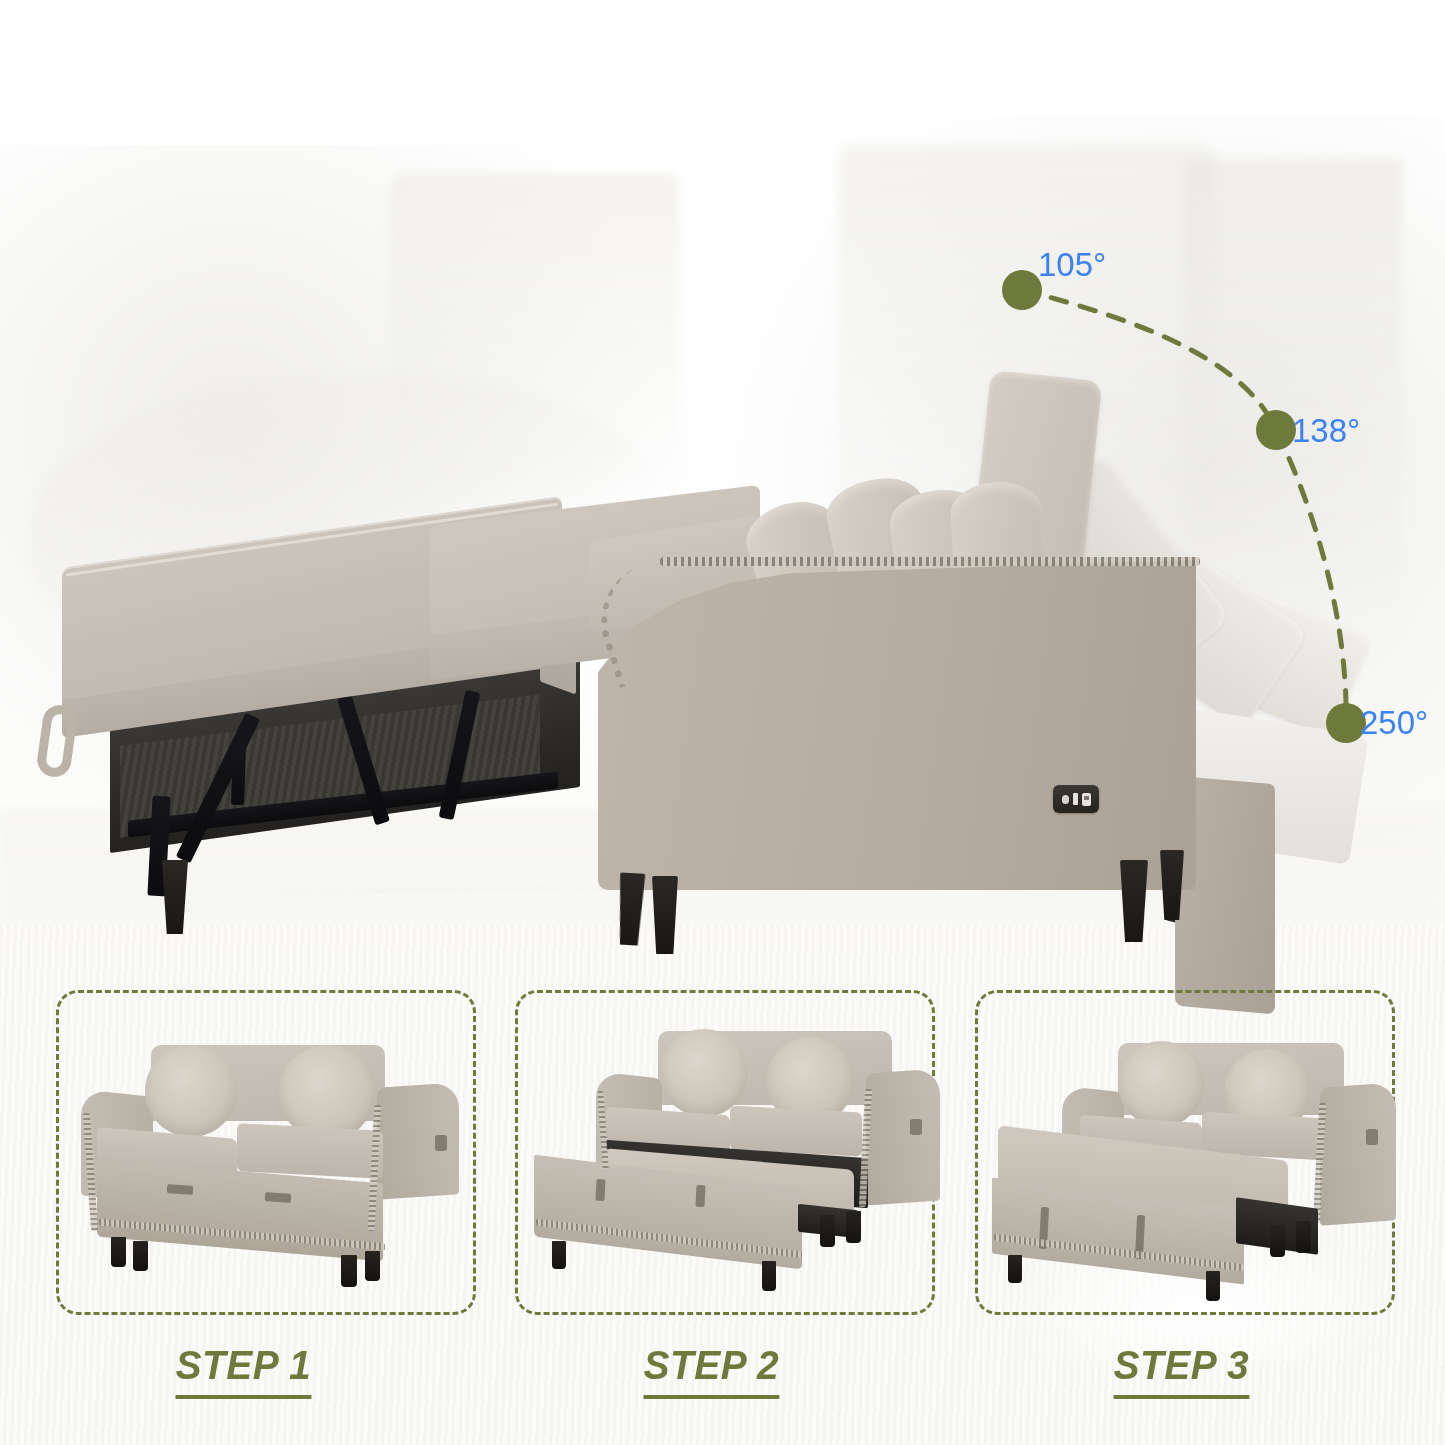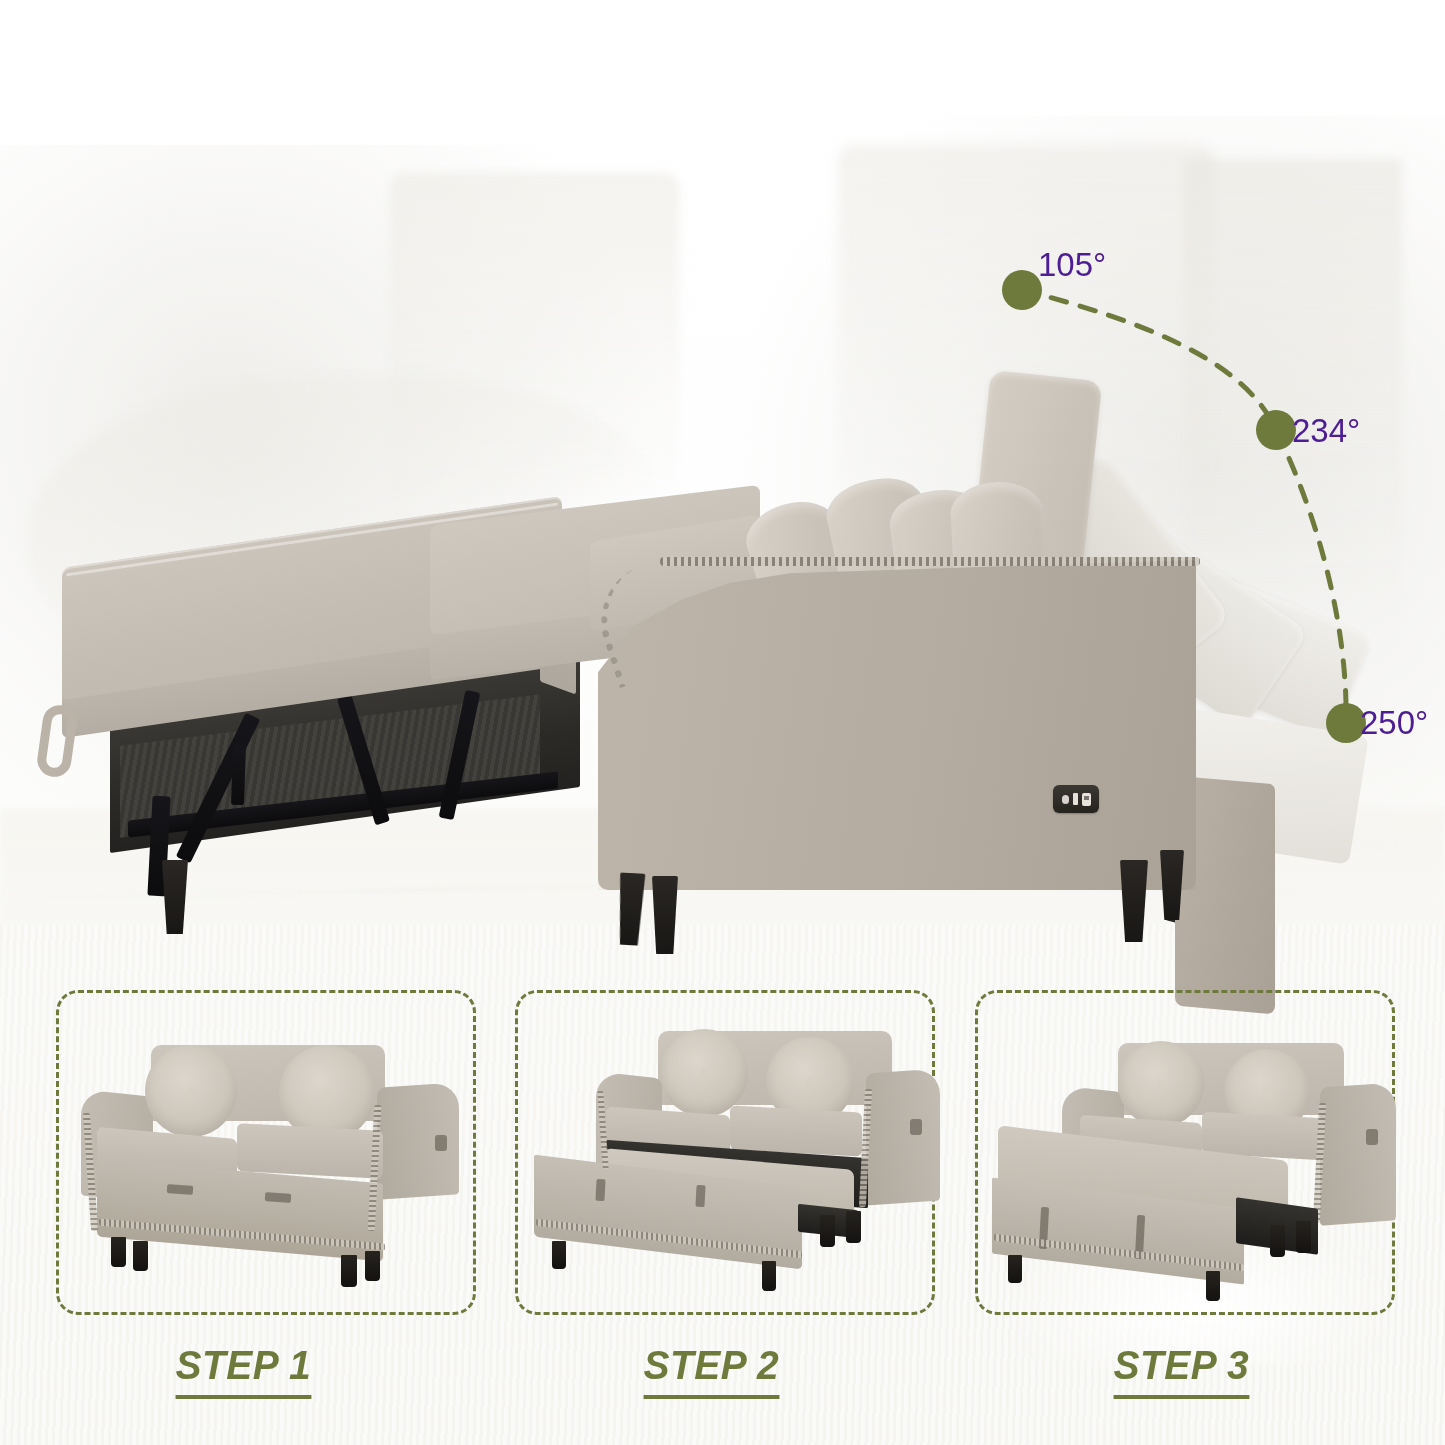--- a/index.html
+++ b/index.html
@@ -293,21 +293,21 @@
   .leg-a { left: 618px; top: 712px; width: 26px; height: 72px; transform: rotate(3deg) perspective(40px) rotateX(2deg); clip-path: polygon(0 0,100% 0,82% 100%,16% 100%); }
   .leg-b { left: 652px; top: 716px; width: 26px; height: 78px; clip-path: polygon(0 0,100% 0,82% 100%,16% 100%); }
   .leg-c { left: 1120px; top: 700px; width: 28px; height: 82px; clip-path: polygon(0 0,100% 0,80% 100%,18% 100%); }
   .leg-d { left: 1160px; top: 690px; width: 24px; height: 70px; clip-path: polygon(0 0,100% 0,80% 100%,18% 100%); }
   .leg-e { left: 162px; top: 700px; width: 26px; height: 74px; clip-path: polygon(0 0,100% 0,80% 100%,18% 100%); }
 
   
   .arc-svg { position: absolute; left: 0; top: 0; width: 1445px; height: 1445px; pointer-events: none; }
   .angle-label {
     position: absolute;
-    color: #4c1d95;
+    color: #3b82f6;
     font-size: 33px;
     font-weight: 400;
     font-family: "Liberation Sans", sans-serif;
     white-space: nowrap;
   }
   .lbl-105 { left: 1038px; top: 246px; }
   .lbl-138 { left: 1292px; top: 412px; }
   .lbl-180 { left: 1360px; top: 704px; }
 
   
@@ -472,21 +472,21 @@
   </div>
 
   <svg class="arc-svg" viewBox="0 0 1445 1445">
     <path d="M 1022 290 C 1140 320, 1245 360, 1276 430 C 1320 520, 1348 630, 1346 723" fill="none" stroke="#6e7a3c" stroke-width="5" stroke-dasharray="16 14" stroke-linecap="round"></path>
     <circle cx="1022" cy="290" r="20" fill="#6e7a3c"></circle>
     <circle cx="1276" cy="430" r="20" fill="#6e7a3c"></circle>
     <circle cx="1346" cy="723" r="20" fill="#6e7a3c"></circle>
   </svg>
 
   <span class="angle-label lbl-105">105°</span>
-  <span class="angle-label lbl-138">234°</span>
+  <span class="angle-label lbl-138">138°</span>
   <span class="angle-label lbl-180">250°</span>
 
   <div class="steps">
 
     <div class="step step-1">
       <div class="mini">
         <div class="mi m-backpanel" style="left:92px; top:52px; width:234px; height:76px;"></div>
         <div class="mi m-armL" style="left:22px; top:100px; width:72px; height:106px; transform:skewY(6deg);"></div>
         <div class="mi m-armR" style="left:318px; top:92px; width:82px; height:112px; transform:skewY(-4deg);"></div>
         <div class="mi m-pillow" style="left:86px; top:52px; width:92px; height:92px;"></div>

